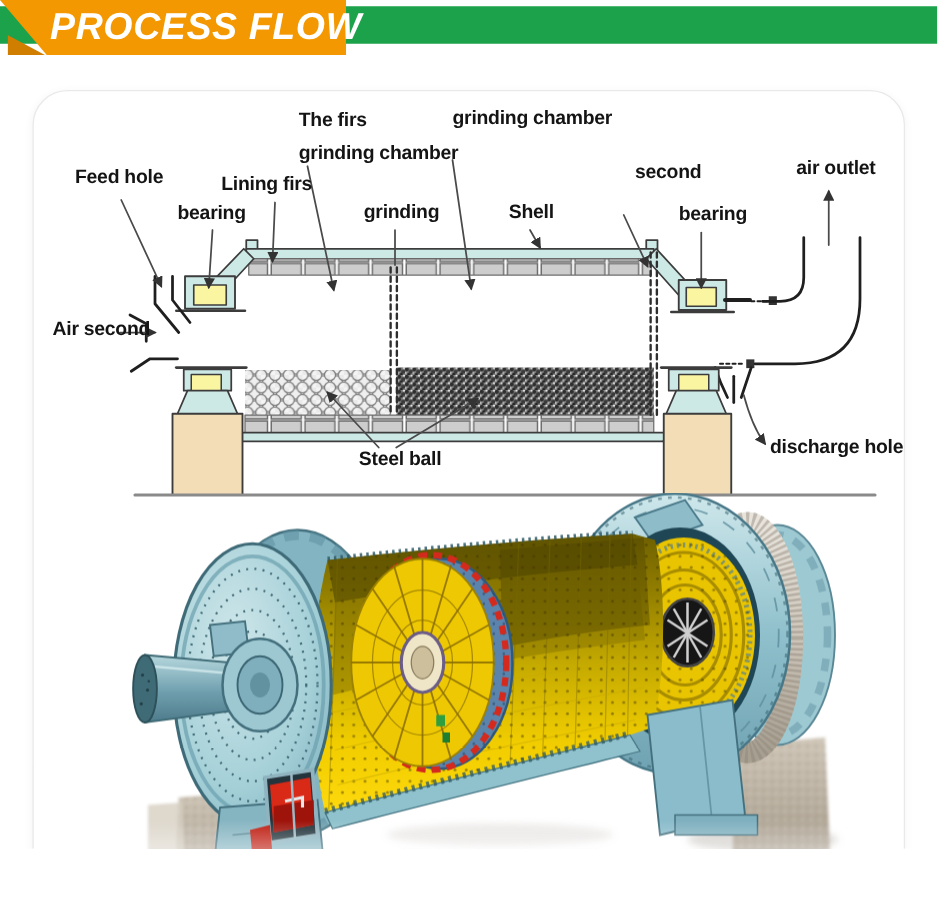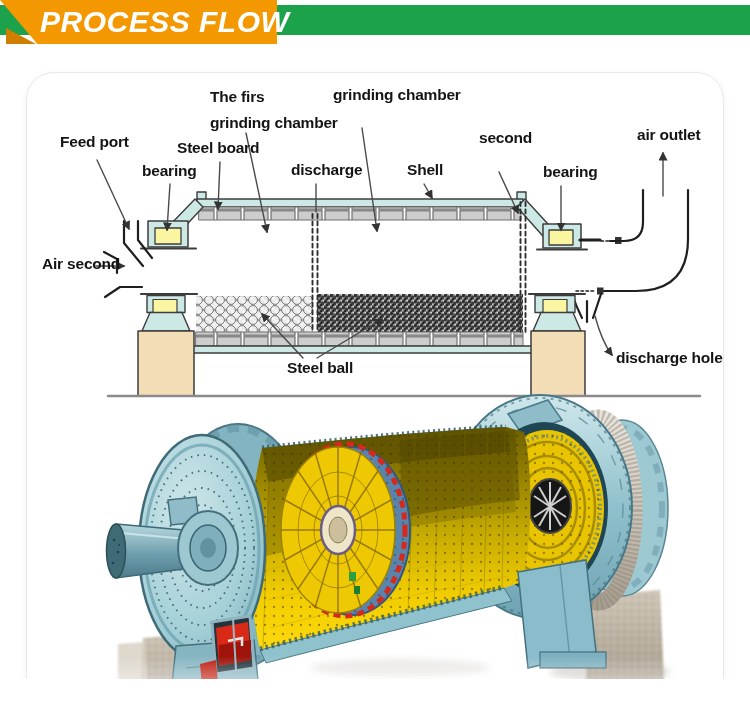--- a/index.html
+++ b/index.html
@@ -14,21 +14,21 @@
   #header-title{position:absolute;left:40px;top:0;height:44px;line-height:44px;
         font-size:30px;font-weight:800;font-style:italic;color:#fff;letter-spacing:.5px;}
   
   #card{position:absolute;left:26px;top:72px;width:696px;height:640px;background:#fff;
         border:1px solid #e9e9e9;border-radius:28px;box-shadow:0 2px 8px rgba(0,0,0,.05);}
   
   #canvas{position:absolute;left:0;top:0;width:750px;height:722px;}
   
   .lbl{position:absolute;font-weight:700;font-size:15.5px;line-height:1.05;
        color:#141414;letter-spacing:-.2px;white-space:nowrap;}
-  .lbl2{line-height:26px;}
+  .lbl2{line-height:26px;margin-left:29px;}
 </style>
 </head>
 <body>
 
 <div id="page">
 
   <div id="green-bar" style="background:#1ca24b;"></div>
   <div id="orange-fold" style="background:#d07e00;"></div>
   <div id="orange-banner" style="background:#f39801;"></div>
   <div id="header-title">PROCESS FLOW</div>
@@ -346,31 +346,31 @@
       <g>
         <polygon points="518,572 586,560 596,652 528,668" fill="#8abccb" stroke="#44707e" stroke-width="1.5"></polygon>
         <line x1="560" y1="565" x2="570" y2="660" stroke="#5d8d9c" stroke-width="1.4" opacity=".8"></line>
         <rect x="540" y="652" width="66" height="16" fill="#7fb0bf" stroke="#44707e" stroke-width="1.2"></rect>
       </g>
 
       <rect x="92" y="656" width="600" height="60" fill="url(#fadeW)"></rect>
     </g>
   </svg>
 
-  <div class="lbl" style="left:60px;top:134px">Feed port</div>
+  <div class="lbl" style="left:60px;top:134px">Feed hole</div>
   <div class="lbl" style="left:142px;top:163px">bearing</div>
-  <div class="lbl" style="left:177px;top:140px">Steel board</div>
+  <div class="lbl" style="left:177px;top:140px">Lining firs</div>
   <div class="lbl lbl2" style="left:210px;top:84px">
     <span style="display:block">The firs</span>
     <span style="display:block">grinding chamber</span>
   </div>
   <div class="lbl lbl2" style="left:333px;top:82px">
     <span style="display:block">grinding chamber</span>
   </div>
-  <div class="lbl" style="left:291px;top:162px">discharge</div>
+  <div class="lbl" style="left:291px;top:162px">grinding</div>
   <div class="lbl" style="left:407px;top:162px">Shell</div>
   <div class="lbl lbl2" style="left:479px;top:125px">
     <span style="display:block">second</span>
   </div>
   <div class="lbl" style="left:543px;top:164px">bearing</div>
   <div class="lbl" style="left:637px;top:127px">air outlet</div>
   <div class="lbl" style="left:42px;top:256px">Air second</div>
   <div class="lbl" style="left:287px;top:360px">Steel ball</div>
   <div class="lbl" style="left:616px;top:350px">discharge hole</div>
 

